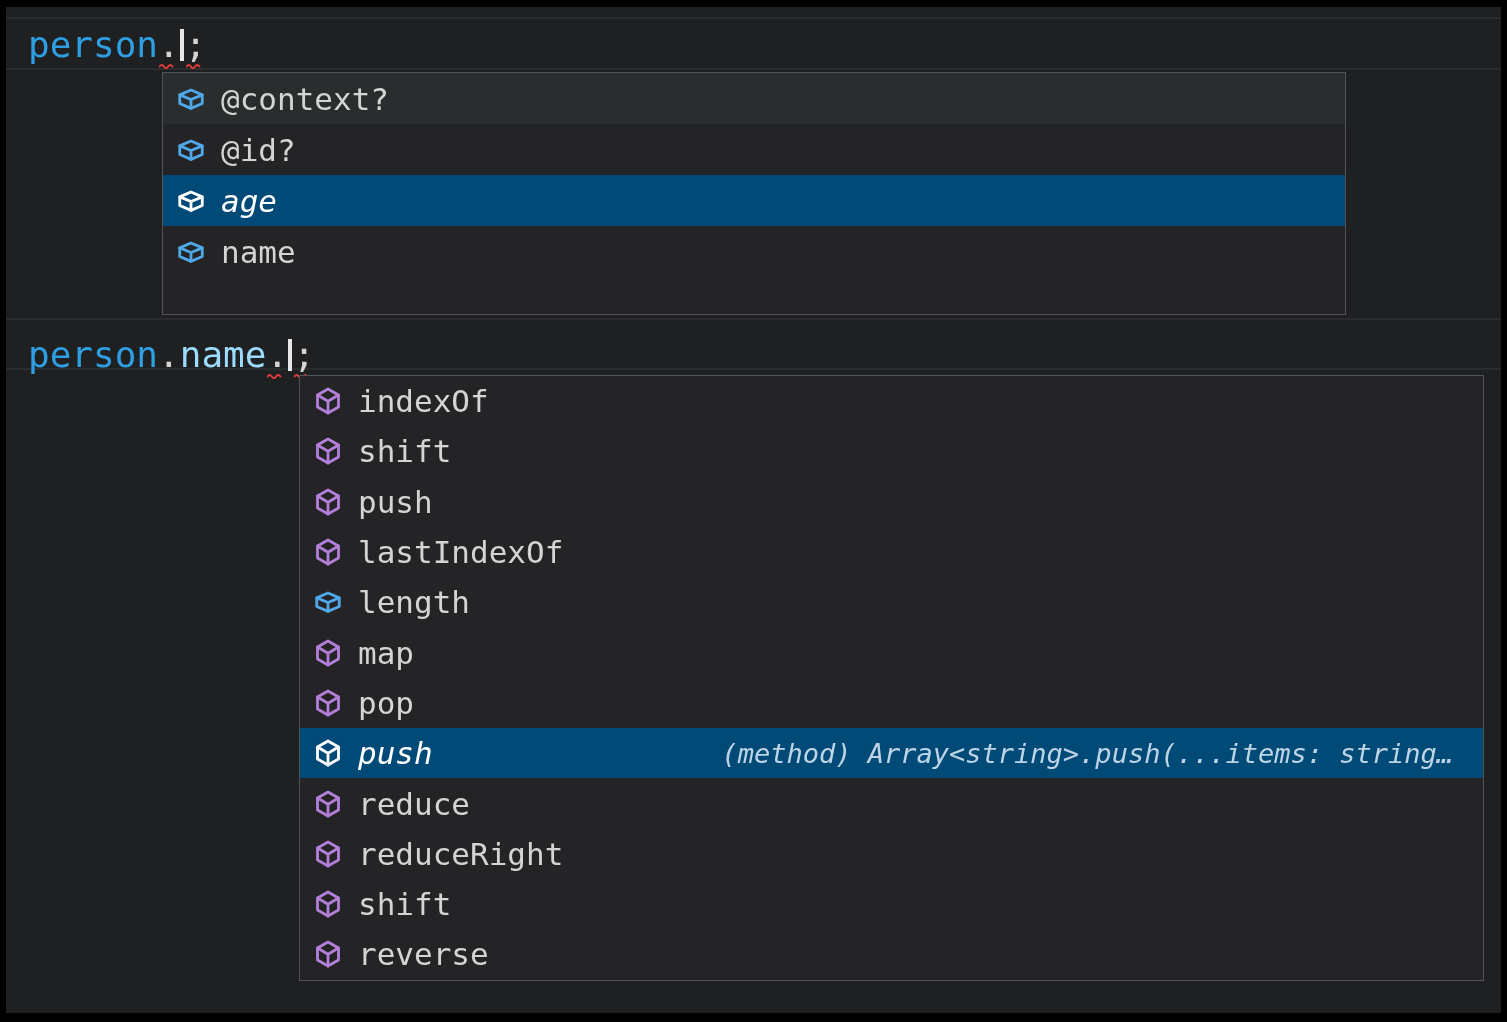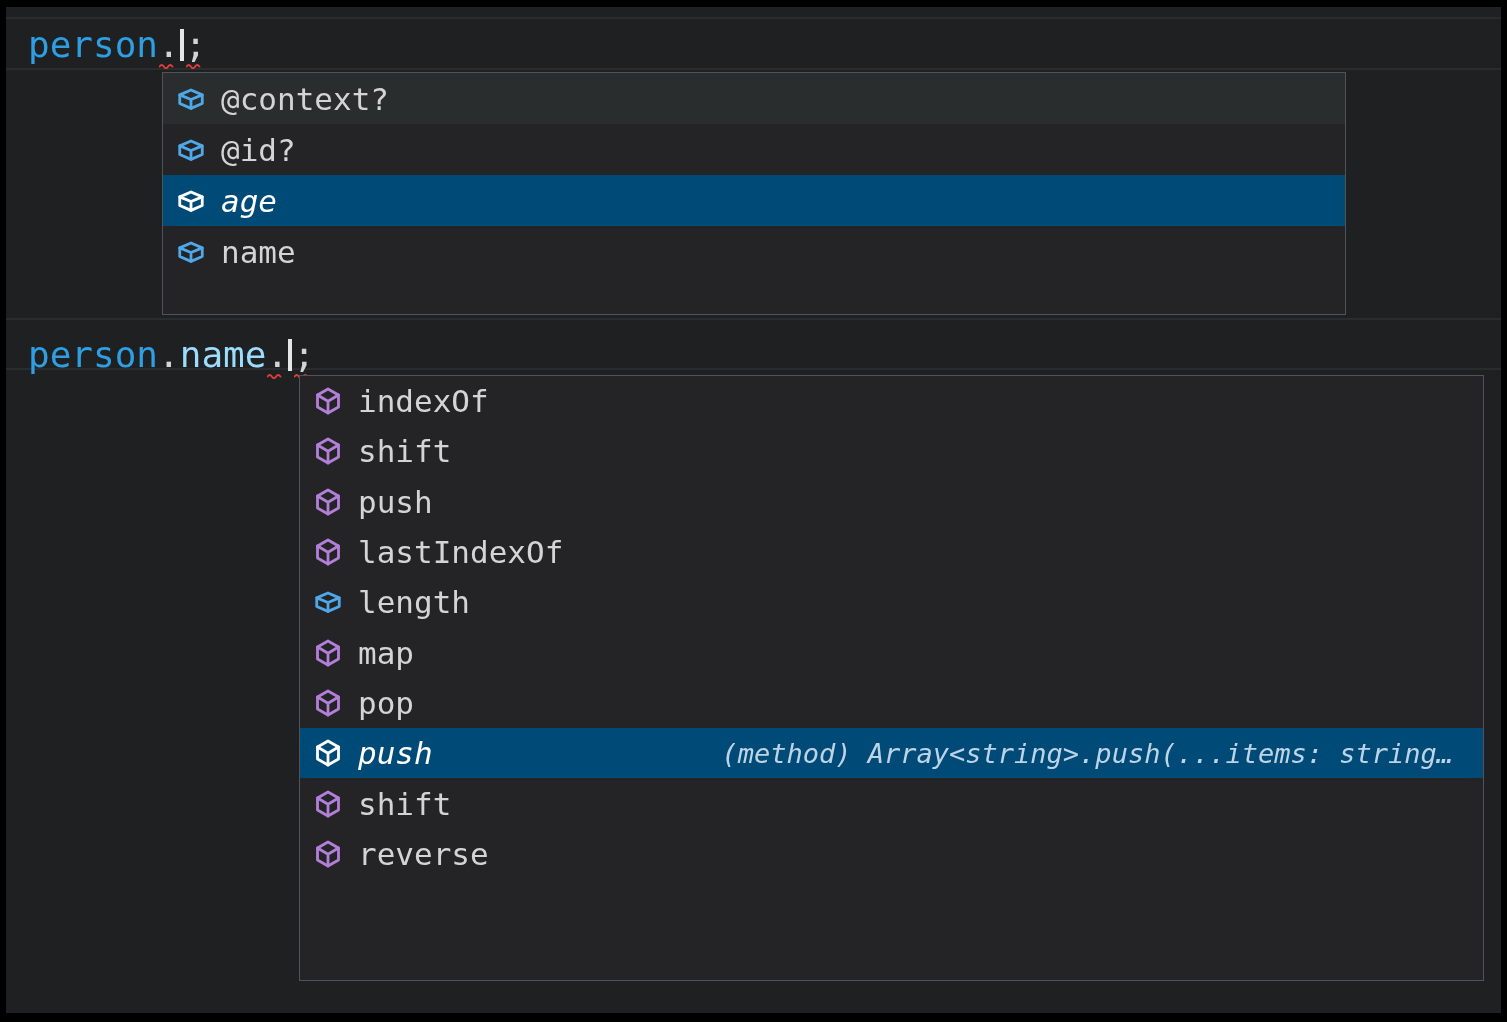--- a/index.html
+++ b/index.html
@@ -202,20 +202,40 @@
     <span class="label">push</span>
     <span class="detail">(method) Array&lt;string&gt;.push(...items: string…</span>
   </div>
       <div class="row">
     <span class="icon method">
           <svg viewBox="0 0 16 16" fill="none" stroke="currentColor" stroke-width="1.5" stroke-linejoin="round" stroke-linecap="round">
     <path d="M8 1.6 L13.6 4.8 L13.6 11.2 L8 14.4 L2.4 11.2 L2.4 4.8 Z"></path>
     <path d="M2.4 4.8 L8 8.1 L13.6 4.8 M8 8.1 L8 14.4"></path>
   </svg>
         </span>
+    <span class="label">reduce</span>
+
+  </div>
+      <div class="row">
+    <span class="icon method">
+          <svg viewBox="0 0 16 16" fill="none" stroke="currentColor" stroke-width="1.5" stroke-linejoin="round" stroke-linecap="round">
+    <path d="M8 1.6 L13.6 4.8 L13.6 11.2 L8 14.4 L2.4 11.2 L2.4 4.8 Z"></path>
+    <path d="M2.4 4.8 L8 8.1 L13.6 4.8 M8 8.1 L8 14.4"></path>
+  </svg>
+        </span>
+    <span class="label">reduceRight</span>
+
+  </div>
+      <div class="row">
+    <span class="icon method">
+          <svg viewBox="0 0 16 16" fill="none" stroke="currentColor" stroke-width="1.5" stroke-linejoin="round" stroke-linecap="round">
+    <path d="M8 1.6 L13.6 4.8 L13.6 11.2 L8 14.4 L2.4 11.2 L2.4 4.8 Z"></path>
+    <path d="M2.4 4.8 L8 8.1 L13.6 4.8 M8 8.1 L8 14.4"></path>
+  </svg>
+        </span>
     <span class="label">shift</span>
 
   </div>
       <div class="row">
     <span class="icon method">
           <svg viewBox="0 0 16 16" fill="none" stroke="currentColor" stroke-width="1.5" stroke-linejoin="round" stroke-linecap="round">
     <path d="M8 1.6 L13.6 4.8 L13.6 11.2 L8 14.4 L2.4 11.2 L2.4 4.8 Z"></path>
     <path d="M2.4 4.8 L8 8.1 L13.6 4.8 M8 8.1 L8 14.4"></path>
   </svg>
         </span>

